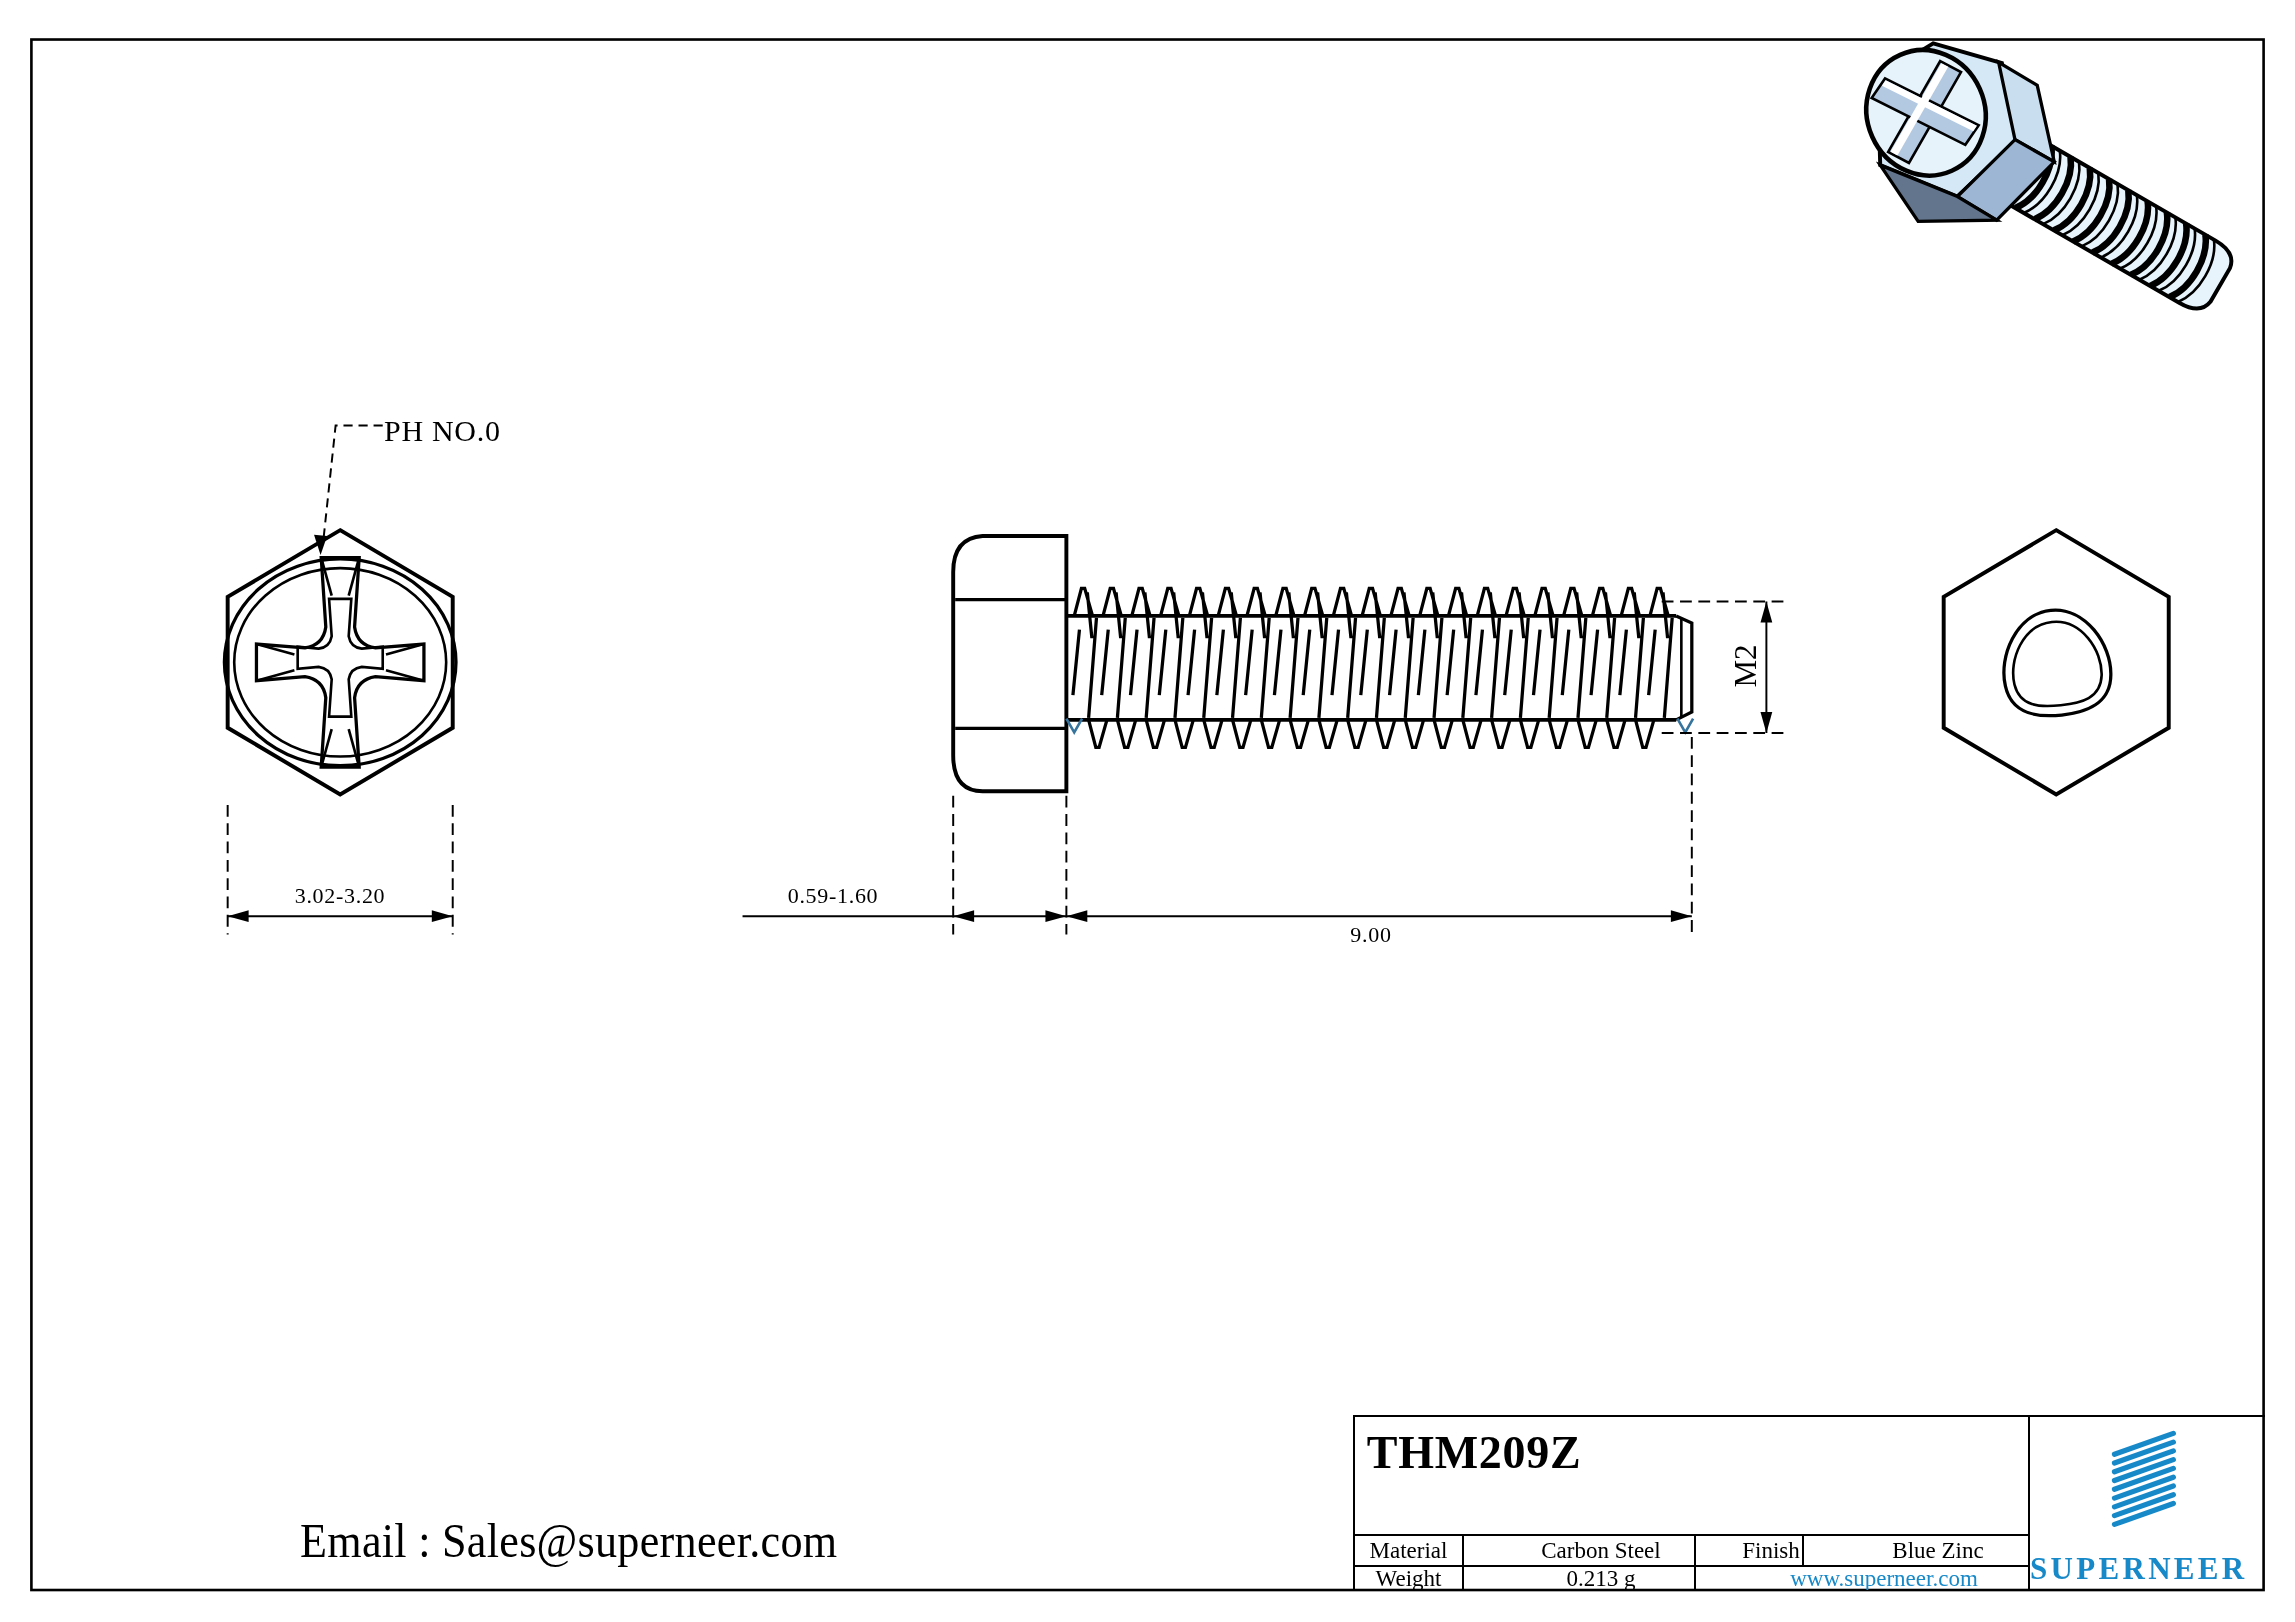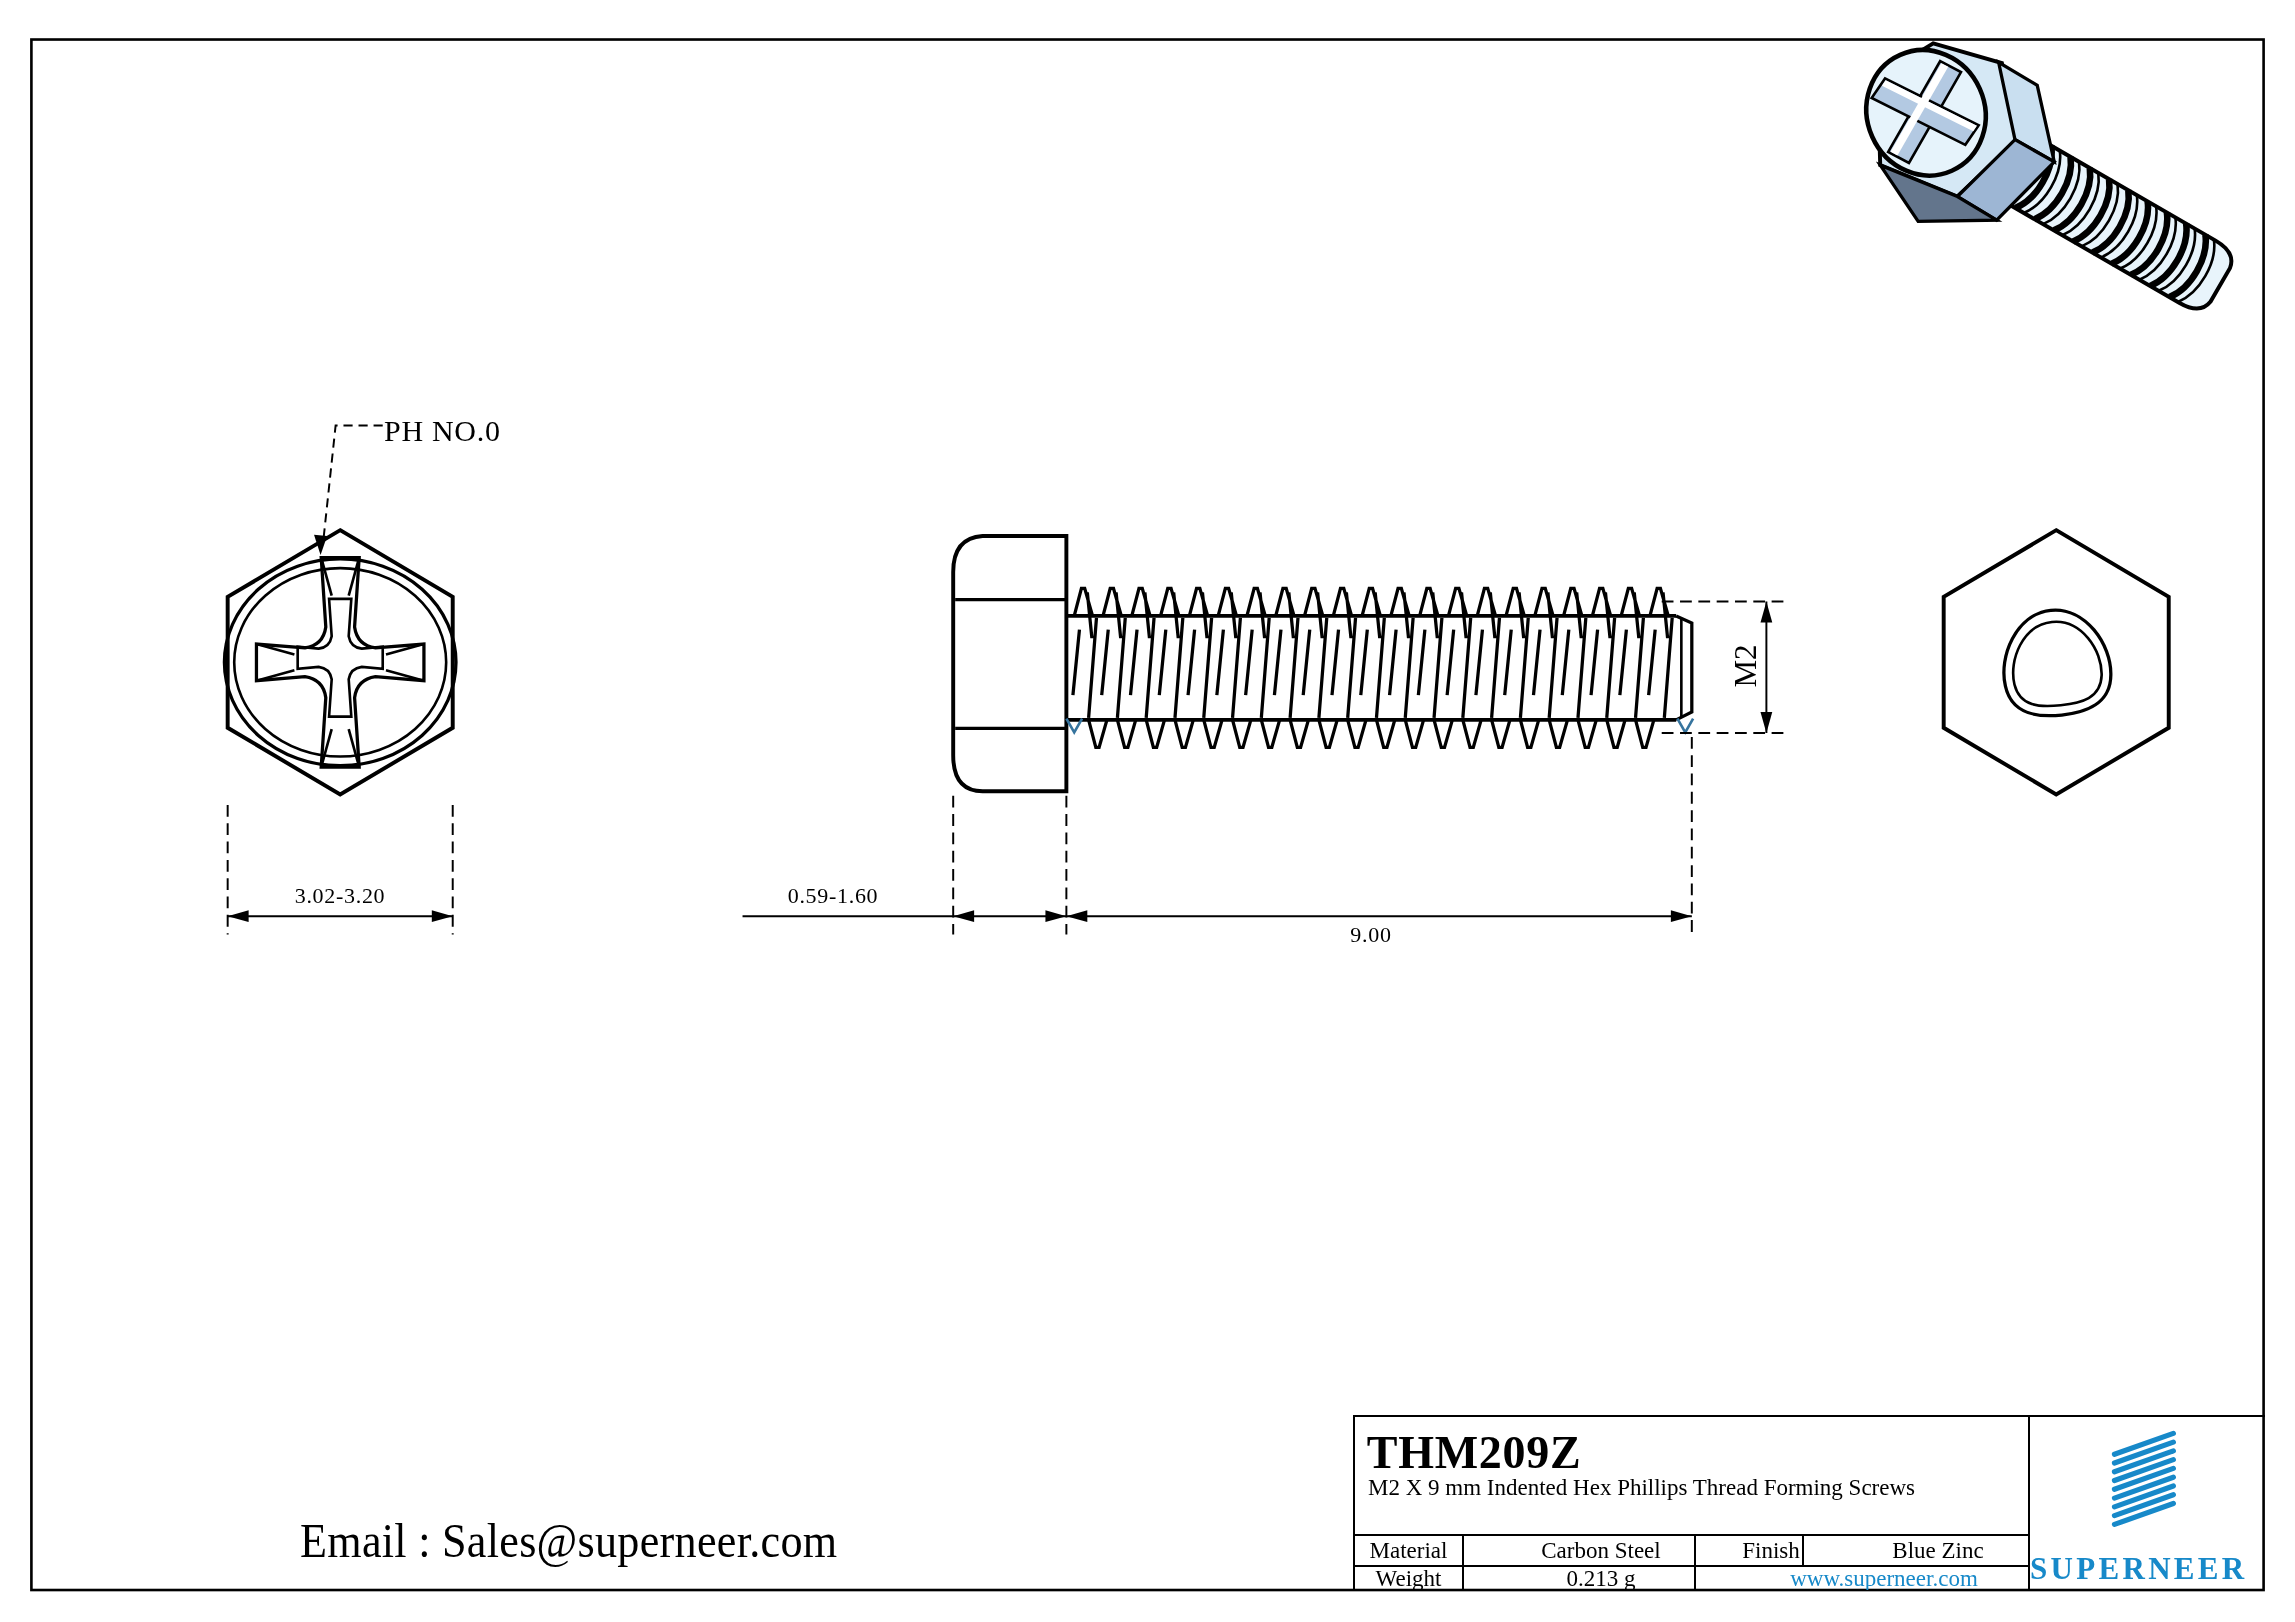--- a/index.html
+++ b/index.html
@@ -215,21 +215,20 @@
 
   <div class="txt dim" style="left:1371px;top:922px;">9.00</div>
 
   <div class="txt m2" style="left:1746px;top:666px;">M2</div>
 
   <div class="txt email" style="left:300px;top:1513px;">Email : Sales@superneer.com</div>
 
   <div class="tblock">
     <div class="tb-head">
       <div class="tb-pn">THM209Z</div>
-      <div class="tb-desc">M2 X 9 mm Indented Hex Phillips Thread Forming Screws</div>
     </div>
     <div class="tb-table">
       <div class="cell">Material</div>
       <div class="cell bl">Carbon Steel</div>
       <div class="cell bl">Finish</div>
       <div class="cell bl">Blue Zinc</div>
       <div class="cell bt">Weight</div>
       <div class="cell bl bt">0.213 g</div>
       <div class="cell bl bt span2 link">www.superneer.com</div>
     </div>

